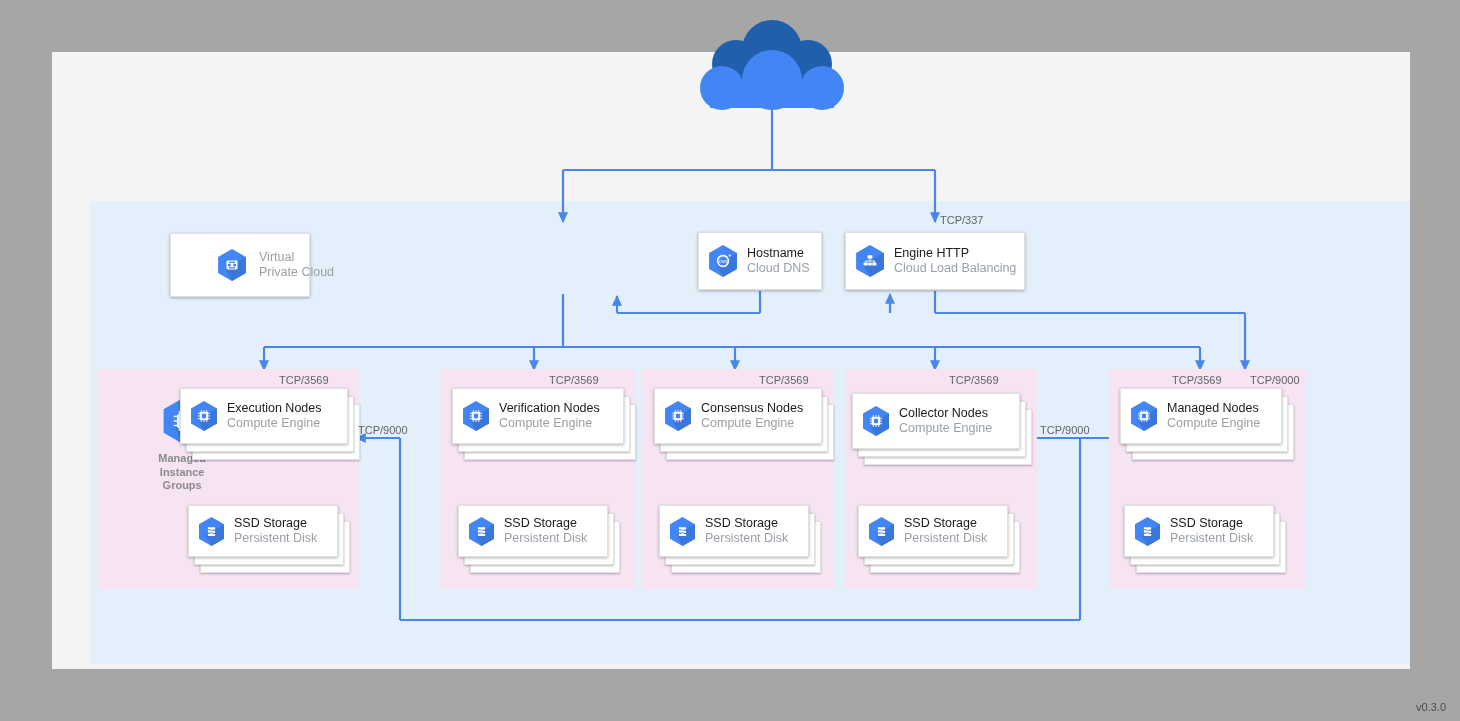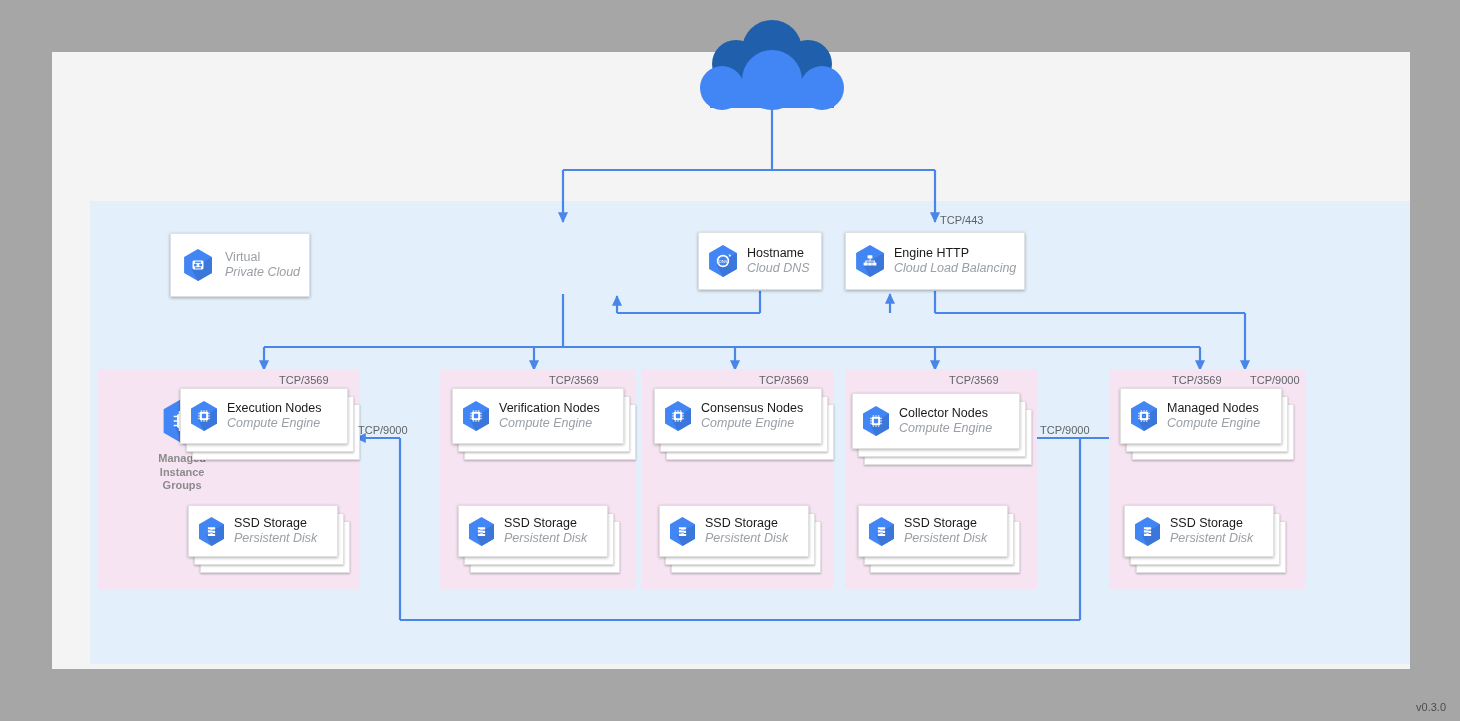--- a/index.html
+++ b/index.html
@@ -36,21 +36,21 @@
   
   .card{position:absolute;}
   .card .sheet{position:absolute;background:#ffffff;border:1px solid #e0e0e0;box-sizing:border-box;}
   .card .s3{box-shadow:0 1px 2px rgba(0,0,0,.28);}
   .card .s2{box-shadow:0 1px 2px rgba(0,0,0,.28);}
   .card .s1{box-shadow:0 1px 3px rgba(0,0,0,.30);}
   .card .body{position:absolute;left:0;top:0;display:flex;align-items:center;box-sizing:border-box;}
   .card .ico{flex:0 0 auto;margin-left:13px;margin-right:12px;}
   .card .txt{display:flex;flex-direction:column;justify-content:center;line-height:1.22;}
   .card .t1{font-size:12.5px;color:#1a1a1a;white-space:nowrap;}
-  .card .t2{font-size:12.5px;color:#9aa0a6;white-space:nowrap;font-style:italic;}
+  .card .t2{font-size:12.5px;color:#9aa0a6;white-space:nowrap;}
   .card.muted .t1{color:#9aa0a6;}
 
   
   .mig{position:absolute;display:flex;flex-direction:column;align-items:flex-end;margin-left:32px;}
   .mig .lbl{margin-top:6px;font-size:11px;font-weight:bold;color:#8b8b8b;text-align:center;line-height:13.5px;}
 
   
   .port{position:absolute;font-size:11px;color:#5f6368;white-space:nowrap;}
 
   
@@ -135,21 +135,21 @@
         <circle cx="42" cy="70" r="22"></circle>
         <circle cx="142" cy="70" r="22"></circle>
         <rect x="30" y="68" width="124" height="22"></rect>
       </g>
     </svg>
   </div>
 
 
   <div class="card single muted" style="left:170px;top:233px;width:140px;height:64px;">
     <div class="sheet s1" style="left:0;top:0;width:140px;height:64px;"></div>
-    <div class="body" style="width:140px;height:64px;">
+    <div class="body" style="width:140px;height:64px;margin-left:34px;">
       <span class="ico">
         <svg class="hex" width="30" height="34" viewBox="0 0 30 34">
             <path d="M15 1 28.9 9v16L15 33 1.1 25V9z" fill="#4285f4"></path>
             <path d="M28.9 9v16L15 33 8.6 21z" fill="#3b77db"></path>
             <g fill="#fff">
               <rect x="9.5" y="12.5" width="11" height="9" rx="1.4"></rect>
             </g>
             <g fill="#4285f4">
               <circle cx="12.4" cy="17" r="1.5"></circle>
               <circle cx="17.6" cy="17" r="1.5"></circle>
@@ -514,21 +514,21 @@
             </g>
           </svg>
       </span>
       <span class="txt">
         <span class="t1">SSD Storage</span>
         <span class="t2">Persistent Disk</span>
       </span>
     </div>
   </div>
 
-  <div class="port" style="left:940px;top:214px;">TCP/443</div>
+  <div class="port" style="left:940px;top:214px;">TCP/337</div>
   <div class="port" style="left:279px;top:374px;">TCP/3569</div>
   <div class="port" style="left:549px;top:374px;">TCP/3569</div>
   <div class="port" style="left:759px;top:374px;">TCP/3569</div>
   <div class="port" style="left:949px;top:374px;">TCP/3569</div>
   <div class="port" style="left:1172px;top:374px;">TCP/3569</div>
   <div class="port" style="left:1250px;top:374px;">TCP/9000</div>
   <div class="port" style="left:358px;top:424px;">TCP/9000</div>
   <div class="port" style="left:1040px;top:424px;">TCP/9000</div>
 
   <div class="ver">v0.3.0</div>

